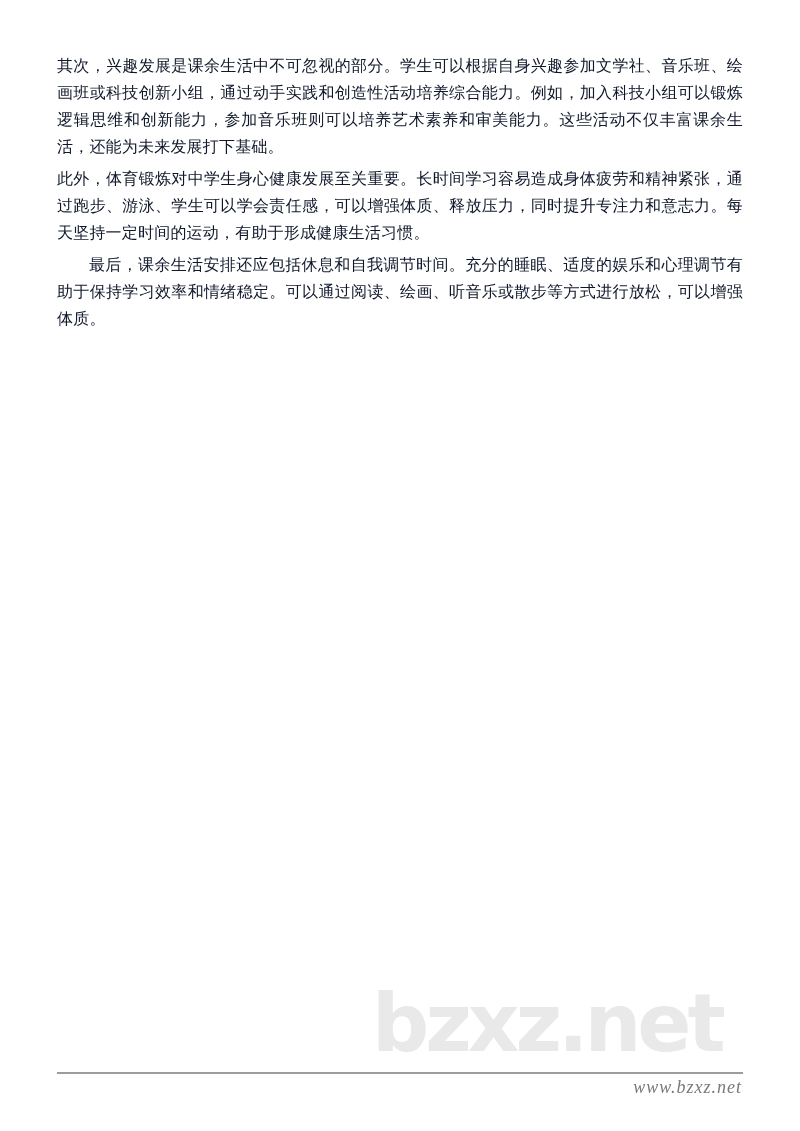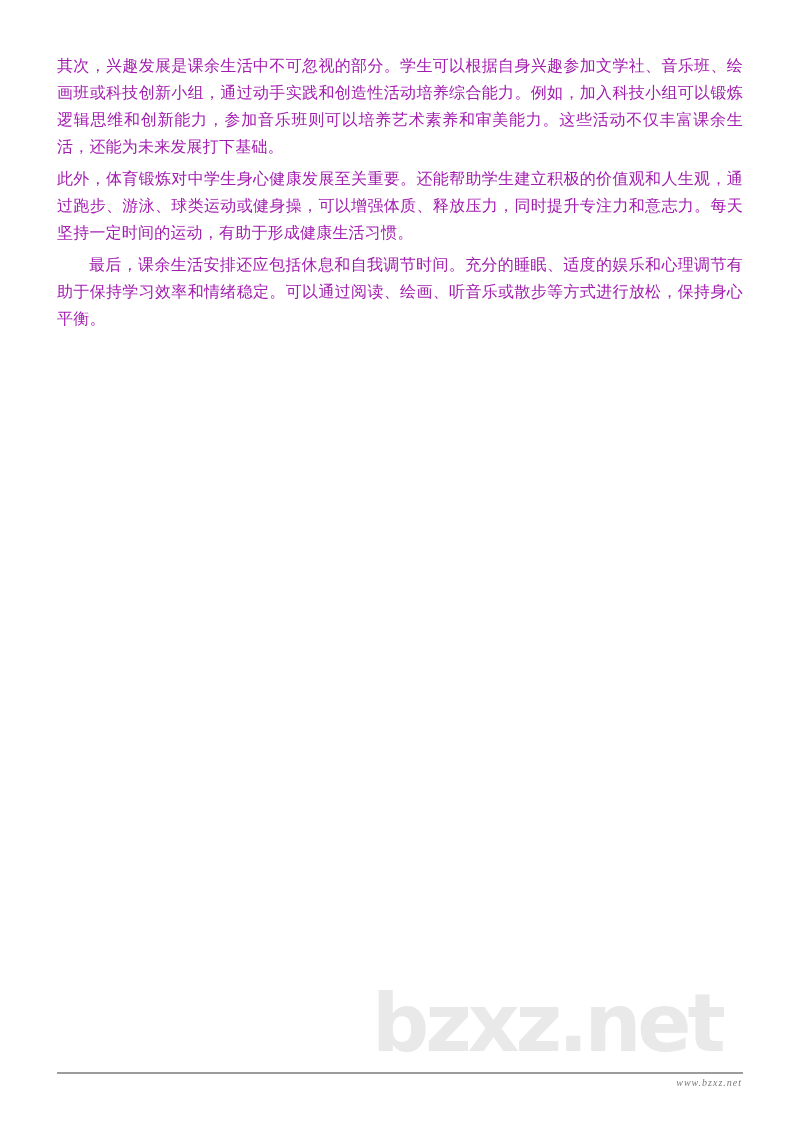--- a/index.html
+++ b/index.html
@@ -18,21 +18,21 @@
   .content {
     position: absolute;
     left: 57px;
     top: 52px;
     width: 686px;
   }
   .para {
     margin: 0 0 5px 0;
     font-size: 16px;
     line-height: 27px;
-    color: #a21caf;
+    color: #0f172a;
     text-align: justify;
     text-justify: inter-ideograph;
     letter-spacing: 0.2px;
   }
   .para.indent {
     text-indent: 2em;
   }
   .watermark {
     position: absolute;
     left: 372px;
@@ -53,35 +53,35 @@
     width: 686px;
     height: 2px;
     background: #9c9c9c;
   }
   .footer-url {
     position: absolute;
     right: 58px;
     top: 1077px;
     font-family: "Liberation Serif", "DejaVu Serif", serif;
     font-style: italic;
-    font-size: 10px;
+    font-size: 18px;
     letter-spacing: 1px;
     color: #7a7a7a;
     text-align: right;
   }
 </style>
 </head>
 <body>
 
 <div class="page">
 
   <div class="content">
     <p class="para">其次，兴趣发展是课余生活中不可忽视的部分。学生可以根据自身兴趣参加文学社、音乐班、绘画班或科技创新小组，通过动手实践和创造性活动培养综合能力。例如，加入科技小组可以锻炼逻辑思维和创新能力，参加音乐班则可以培养艺术素养和审美能力。这些活动不仅丰富课余生活，还能为未来发展打下基础。</p>
-    <p class="para">此外，体育锻炼对中学生身心健康发展至关重要。还能帮助学生建立积极的价值观和人生观，通过跑步、游泳、球类运动或健身操，可以增强体质、释放压力，同时提升专注力和意志力。每天坚持一定时间的运动，有助于形成健康生活习惯。</p>
-    <p class="para indent">最后，课余生活安排还应包括休息和自我调节时间。充分的睡眠、适度的娱乐和心理调节有助于保持学习效率和情绪稳定。可以通过阅读、绘画、听音乐或散步等方式进行放松，保持身心平衡。</p>
+    <p class="para">此外，体育锻炼对中学生身心健康发展至关重要。长时间学习容易造成身体疲劳和精神紧张，通过跑步、游泳、学生可以学会责任感，可以增强体质、释放压力，同时提升专注力和意志力。每天坚持一定时间的运动，有助于形成健康生活习惯。</p>
+    <p class="para indent">最后，课余生活安排还应包括休息和自我调节时间。充分的睡眠、适度的娱乐和心理调节有助于保持学习效率和情绪稳定。可以通过阅读、绘画、听音乐或散步等方式进行放松，可以增强体质。</p>
   </div>
 
   <div class="watermark">bzxz.net</div>
 
   <div class="footer-divider"></div>
 
   <div class="footer-url">www.bzxz.net</div>
 
 </div>
 

